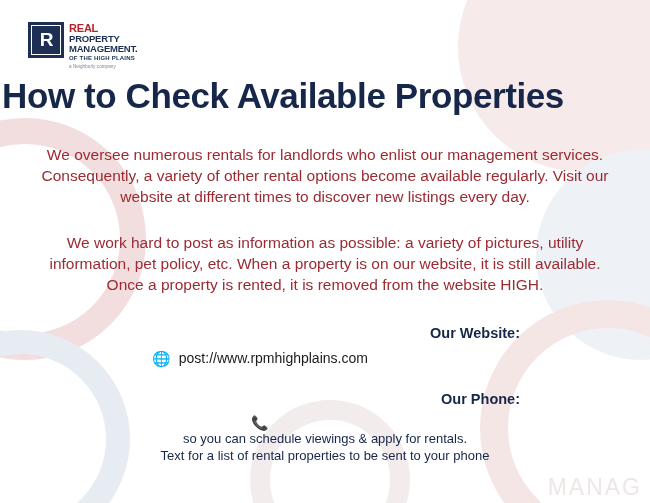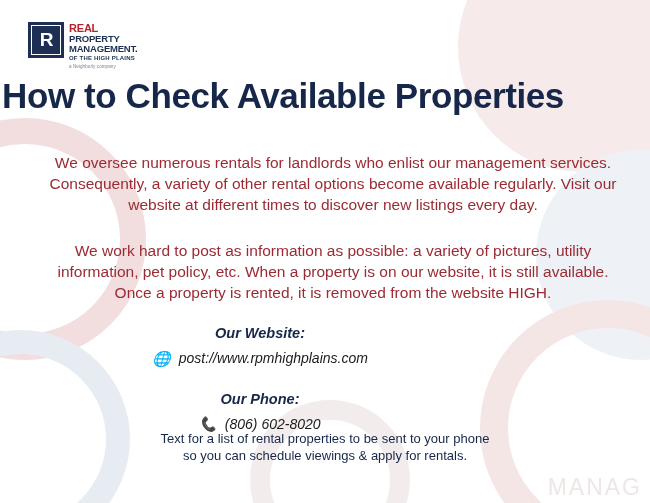--- a/index.html
+++ b/index.html
@@ -170,31 +170,30 @@
   }
 
   .para {
     position: absolute;
     left: 40px;
     width: 570px;
     text-align: center;
     color: #9b2a33;
     font-size: 15.5px;
     line-height: 21px;
-    margin: 8px;
+    margin: 0;
   }
   .para-1 { top: 144px; }
   .para-2 { top: 232px; }
 
   .section {
     position: absolute;
     left: 0;
     width: 520px;
-    text-align: center;
-    font-style: italic;
+    text-align: right;
   }
   .section-heading {
     color: #16274a;
     font-weight: bold;
     font-size: 14.5px;
     margin: 0 0 9px 0;
   }
   .contact-row {
     display: flex;
     align-items: center;
@@ -260,22 +259,21 @@
     <div class="contact-row">
       <span class="icon globe-icon">🌐</span>
       <span>post://www.rpmhighplains.com</span>
     </div>
   </div>
 
   <div class="section phone-block">
     <div class="section-heading">Our Phone:</div>
     <div class="contact-row">
       <span class="icon phone-icon">📞</span>
-      <span>(806) 602-8020</span>
     </div>
   </div>
 
   <div class="footnote">
+    <div>so you can schedule viewings &amp; apply for rentals.</div>
     <div>Text for a list of rental properties to be sent to your phone</div>
-    <div>so you can schedule viewings &amp; apply for rentals.</div>
   </div>
 
 </div>
 
 </body></html>

